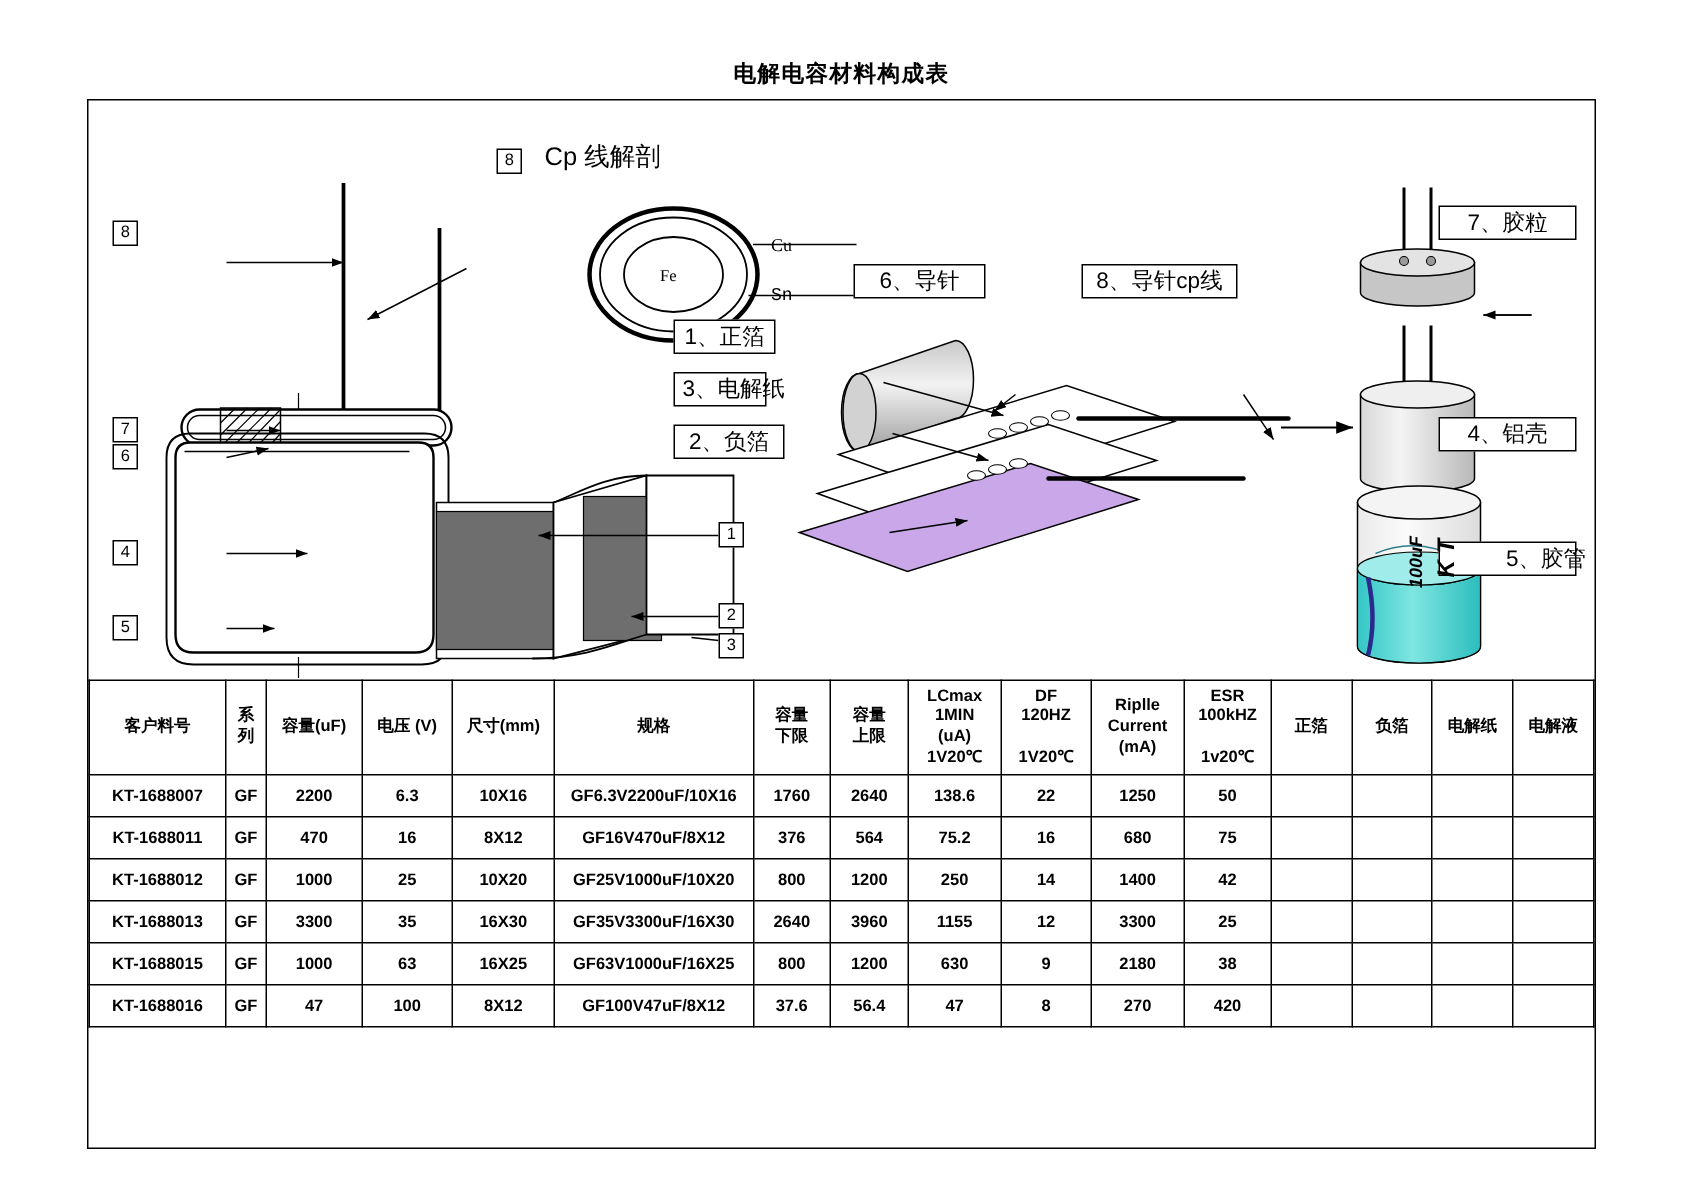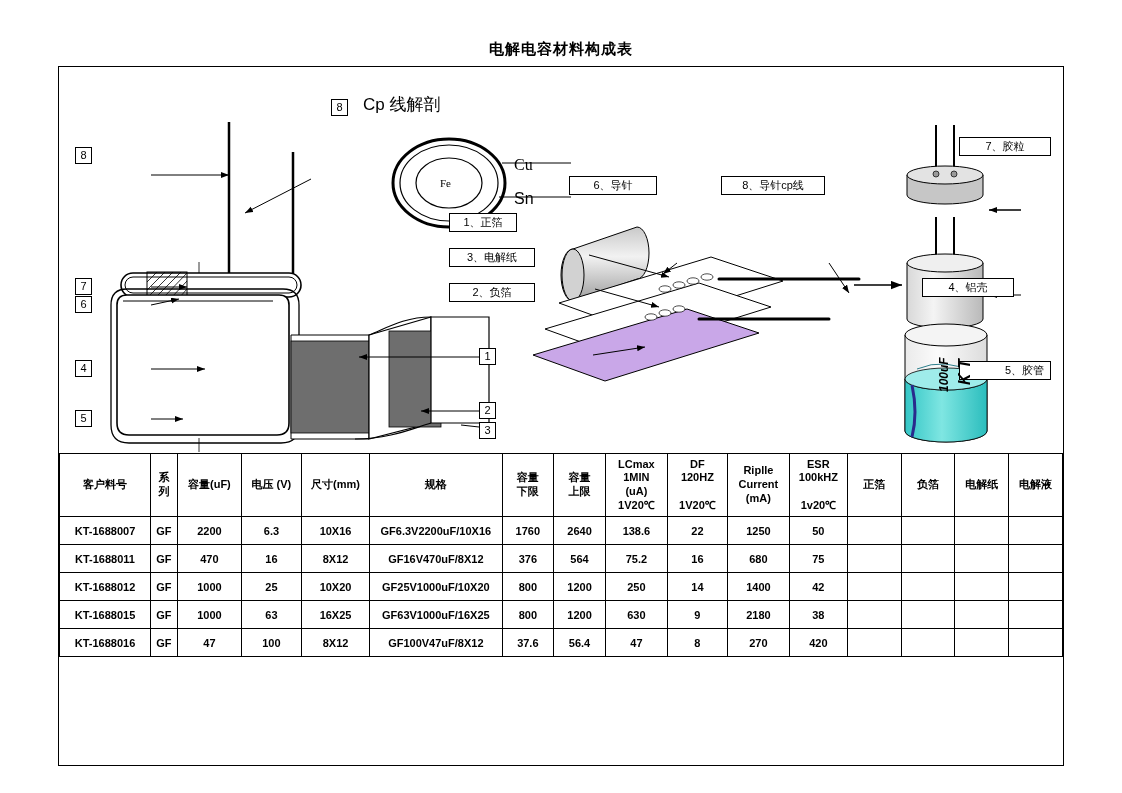--- a/index.html
+++ b/index.html
@@ -38,21 +38,21 @@
   #diagram {
     position: absolute;
     left: 0; top: 0;
     width: 1004px;
     height: 386px;
   }
   .lbl-box {
     position: absolute;
     border: 1px solid #000;
     background: #fff;
-    font-size: 11px;
+    font-size: 15px;
     line-height: 1;
     text-align: center;
     padding: 3px 5px;
     box-sizing: border-box;
     white-space: nowrap;
   }
   .num-box {
     position: absolute;
     border: 1px solid #000;
     background: #fff;
@@ -62,21 +62,21 @@
     line-height: 15px;
     text-align: center;
     box-sizing: border-box;
   }
   .cap-title {
     position: absolute;
     font-size: 17px;
   }
   .plain-txt {
     position: absolute;
-    font-size: 16px;
+    font-size: 12px;
   }
   .svgbox { position: absolute; left: 0; top: 0; }
   
   #tablewrap {
     position: absolute;
     left: 0;
     top: 386px;
     width: 1004px;
   }
   table {
@@ -250,30 +250,30 @@
     <div class="num-box" style="left:16px; top:293px;">4</div>
     <div class="num-box" style="left:16px; top:343px;">5</div>
     <div class="num-box" style="left:420px; top:281px;">1</div>
     <div class="num-box" style="left:420px; top:335px;">2</div>
     <div class="num-box" style="left:420px; top:355px;">3</div>
 
     <div class="num-box" style="left:272px; top:32px;">8</div>
     <div class="cap-title" style="left:304px; top:26px;">Cp 线解剖</div>
 
     <div class="plain-txt" style="left:455px; top:89px; font-family:'Liberation Serif',serif;">Cu</div>
-    <div class="plain-txt" style="left:455px; top:123px; font-family:Liberation Sans, sans-serif;">Sn</div>
+    <div class="plain-txt" style="left:455px; top:123px; font-family:Liberation Mono, monospace;">Sn</div>
 
     <div class="lbl-box" style="left:390px; top:146px; width:68px;">1、正箔</div>
-    <div class="lbl-box" style="left:390px; top:181px; width:86px;text-align:center;">3、电解纸</div>
-    <div class="lbl-box" style="left:390px; top:216px; width:86px;">2、负箔</div>
+    <div class="lbl-box" style="left:390px; top:181px; width:62px;text-align:center;">3、电解纸</div>
+    <div class="lbl-box" style="left:390px; top:216px; width:74px;">2、负箔</div>
     <div class="lbl-box" style="left:510px; top:109px; width:88px;">6、导针</div>
     <div class="lbl-box" style="left:662px; top:109px; width:104px;">8、导针cp线</div>
 
     <div class="lbl-box" style="left:900px; top:70px; width:92px;">7、胶粒</div>
-    <div class="lbl-box" style="left:863px; top:211px; width:92px;">4、铝壳</div>
+    <div class="lbl-box" style="left:900px; top:211px; width:92px;">4、铝壳</div>
     <div class="lbl-box" style="left:900px; top:294px; width:92px;padding-left:44px;">5、胶管</div>
 
     <div class="plain-txt" style="left:897px; top:318px; font-size:16px; font-style:italic; font-weight:bold; transform:rotate(-90deg); transform-origin:left top;">K T</div>
     <div class="plain-txt" style="left:878px; top:325px; font-size:12px; font-style:italic; font-weight:bold; transform:rotate(-90deg); transform-origin:left top;">100uF</div>
   </div>
 
   <div id="tablewrap">
     <table>
       <colgroup>
         <col style="width:88px">
@@ -408,20 +408,38 @@
             <td>250</td>
             <td>14</td>
             <td>1400</td>
             <td>42</td>
             <td class="blank"></td>
             <td class="blank"></td>
             <td class="blank"></td>
             <td class="blank"></td>
           </tr>
           <tr>
+            <td>KT-1688013</td>
+            <td>GF</td>
+            <td>3300</td>
+            <td>35</td>
+            <td>16X30</td>
+            <td>GF35V3300uF/16X30</td>
+            <td>2640</td>
+            <td>3960</td>
+            <td>1155</td>
+            <td>12</td>
+            <td>3300</td>
+            <td>25</td>
+            <td class="blank"></td>
+            <td class="blank"></td>
+            <td class="blank"></td>
+            <td class="blank"></td>
+          </tr>
+          <tr>
             <td>KT-1688015</td>
             <td>GF</td>
             <td>1000</td>
             <td>63</td>
             <td>16X25</td>
             <td>GF63V1000uF/16X25</td>
             <td>800</td>
             <td>1200</td>
             <td>630</td>
             <td>9</td>

